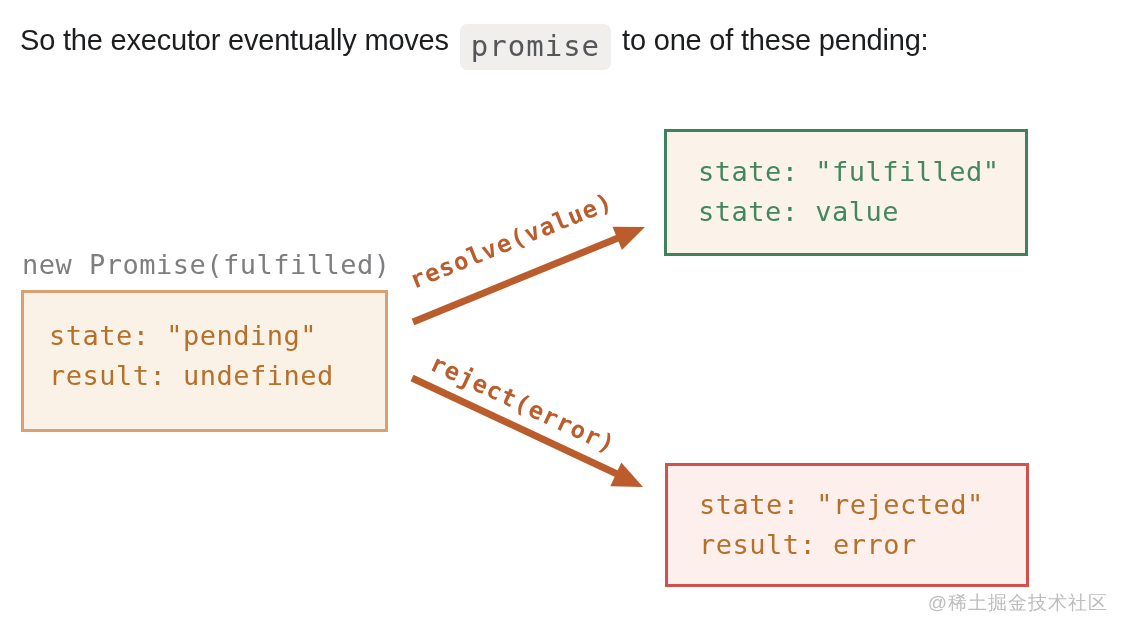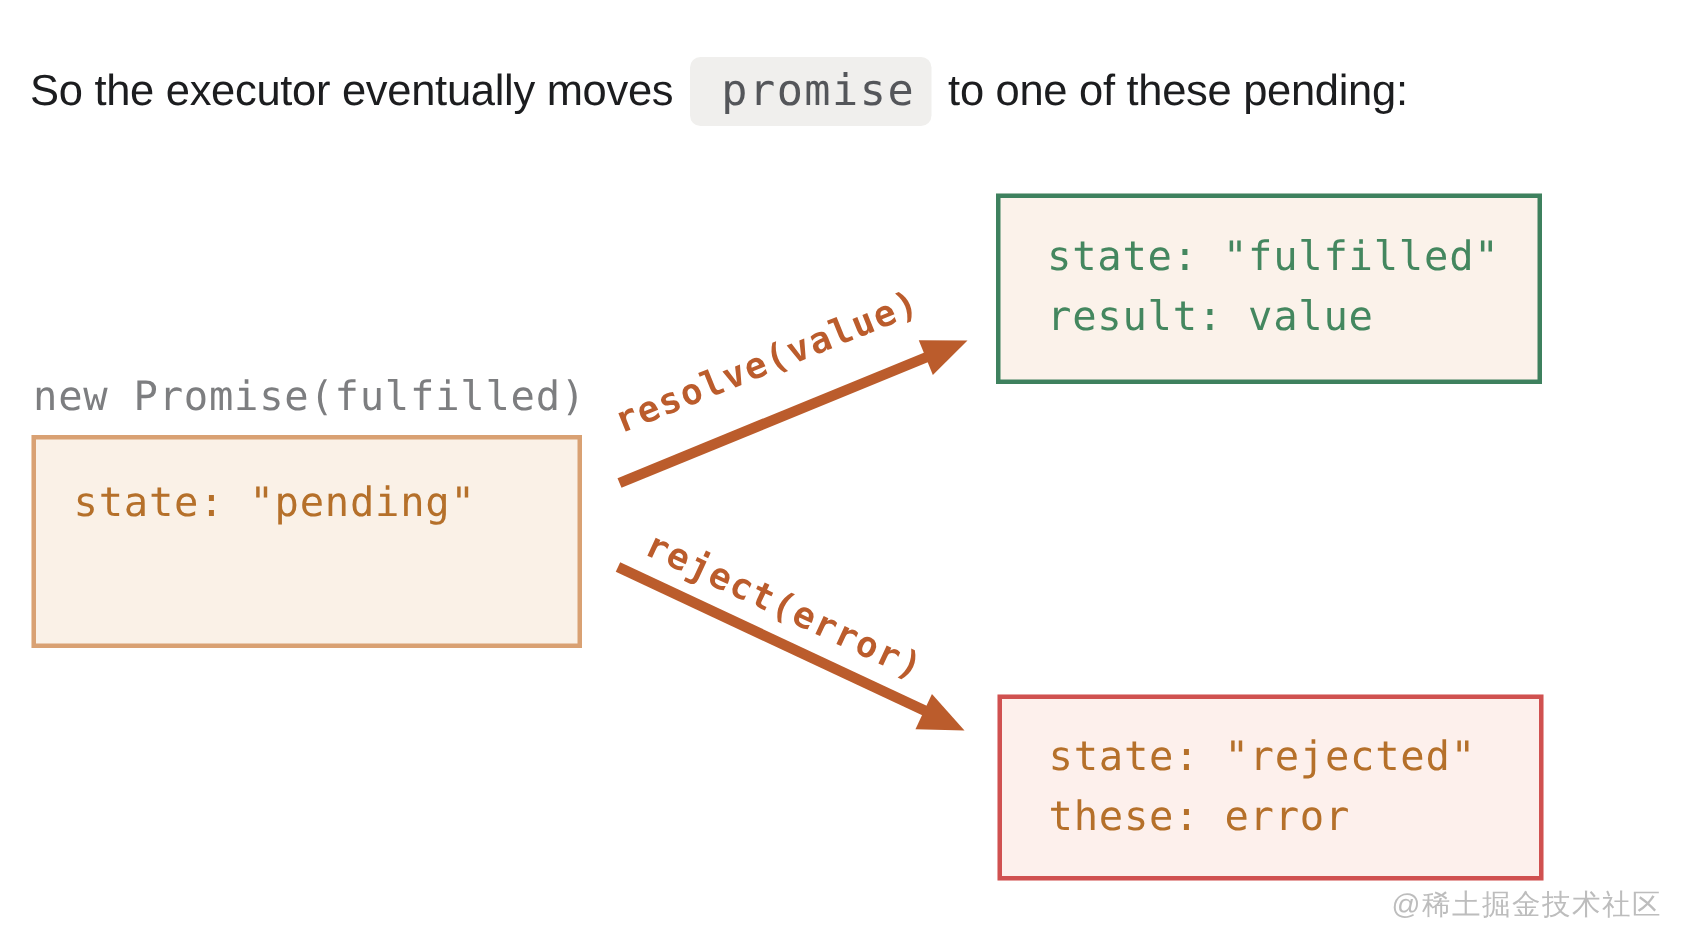--- a/index.html
+++ b/index.html
@@ -28,36 +28,34 @@
     height: 630px;
     background: var(--page-bg);
     overflow: hidden;
     font-family: "Liberation Sans", sans-serif;
   }
   .heading {
     position: absolute;
     left: 20px;
     top: 24px;
     display: flex;
-    align-items: center;
     gap: 11px;
     font-size: 29px;
     color: var(--heading-text);
     letter-spacing: -0.2px;
     white-space: nowrap;
-    margin-top: 14px;
   }
   .code-chip {
     display: inline-block;
     background: var(--code-chip-bg);
     color: var(--code-chip-text);
     font-family: "DejaVu Sans Mono", monospace;
     font-size: 29px;
     letter-spacing: 1px;
-    padding: 5px 11px 7px 21px;
+    padding: 5px 11px 7px 11px;
     border-radius: 7px;
   }
   .constructor-label {
     position: absolute;
     left: 22px;
     top: 249px;
     font-family: "DejaVu Sans Mono", monospace;
     font-size: 27px;
     letter-spacing: 0.5px;
     color: var(--constructor-label);
@@ -137,30 +135,31 @@
   <div class="heading">
     <span>So the executor eventually moves</span>
     <span class="code-chip">promise</span>
     <span>to one of these pending:</span>
   </div>
 
   <div class="constructor-label">new Promise(fulfilled)</div>
 
   <div class="state-box pending">
     <div>state: "pending"</div>
+    <div>result: undefined</div>
   </div>
 
   <div class="state-box fulfilled">
     <div>state: "fulfilled"</div>
-    <div>result: value</div>
+    <div>state: value</div>
   </div>
 
   <div class="state-box rejected">
     <div>state: "rejected"</div>
-    <div>these: error</div>
+    <div>result: error</div>
   </div>
 
   <svg class="arrows-svg" viewBox="0 0 1126 630" xmlns="http://www.w3.org/2000/svg">
     <g>
       <line class="arrow-line" x1="413" y1="322" x2="618" y2="238"></line>
       <polygon class="arrow-head" points="645,227 621.9,250 612.5,226.8"></polygon>
     </g>
     <g>
       <line class="arrow-line" x1="412" y1="378" x2="617" y2="474"></line>
       <polygon class="arrow-head" points="643,487 610.3,486.2 621.3,462.6"></polygon>

